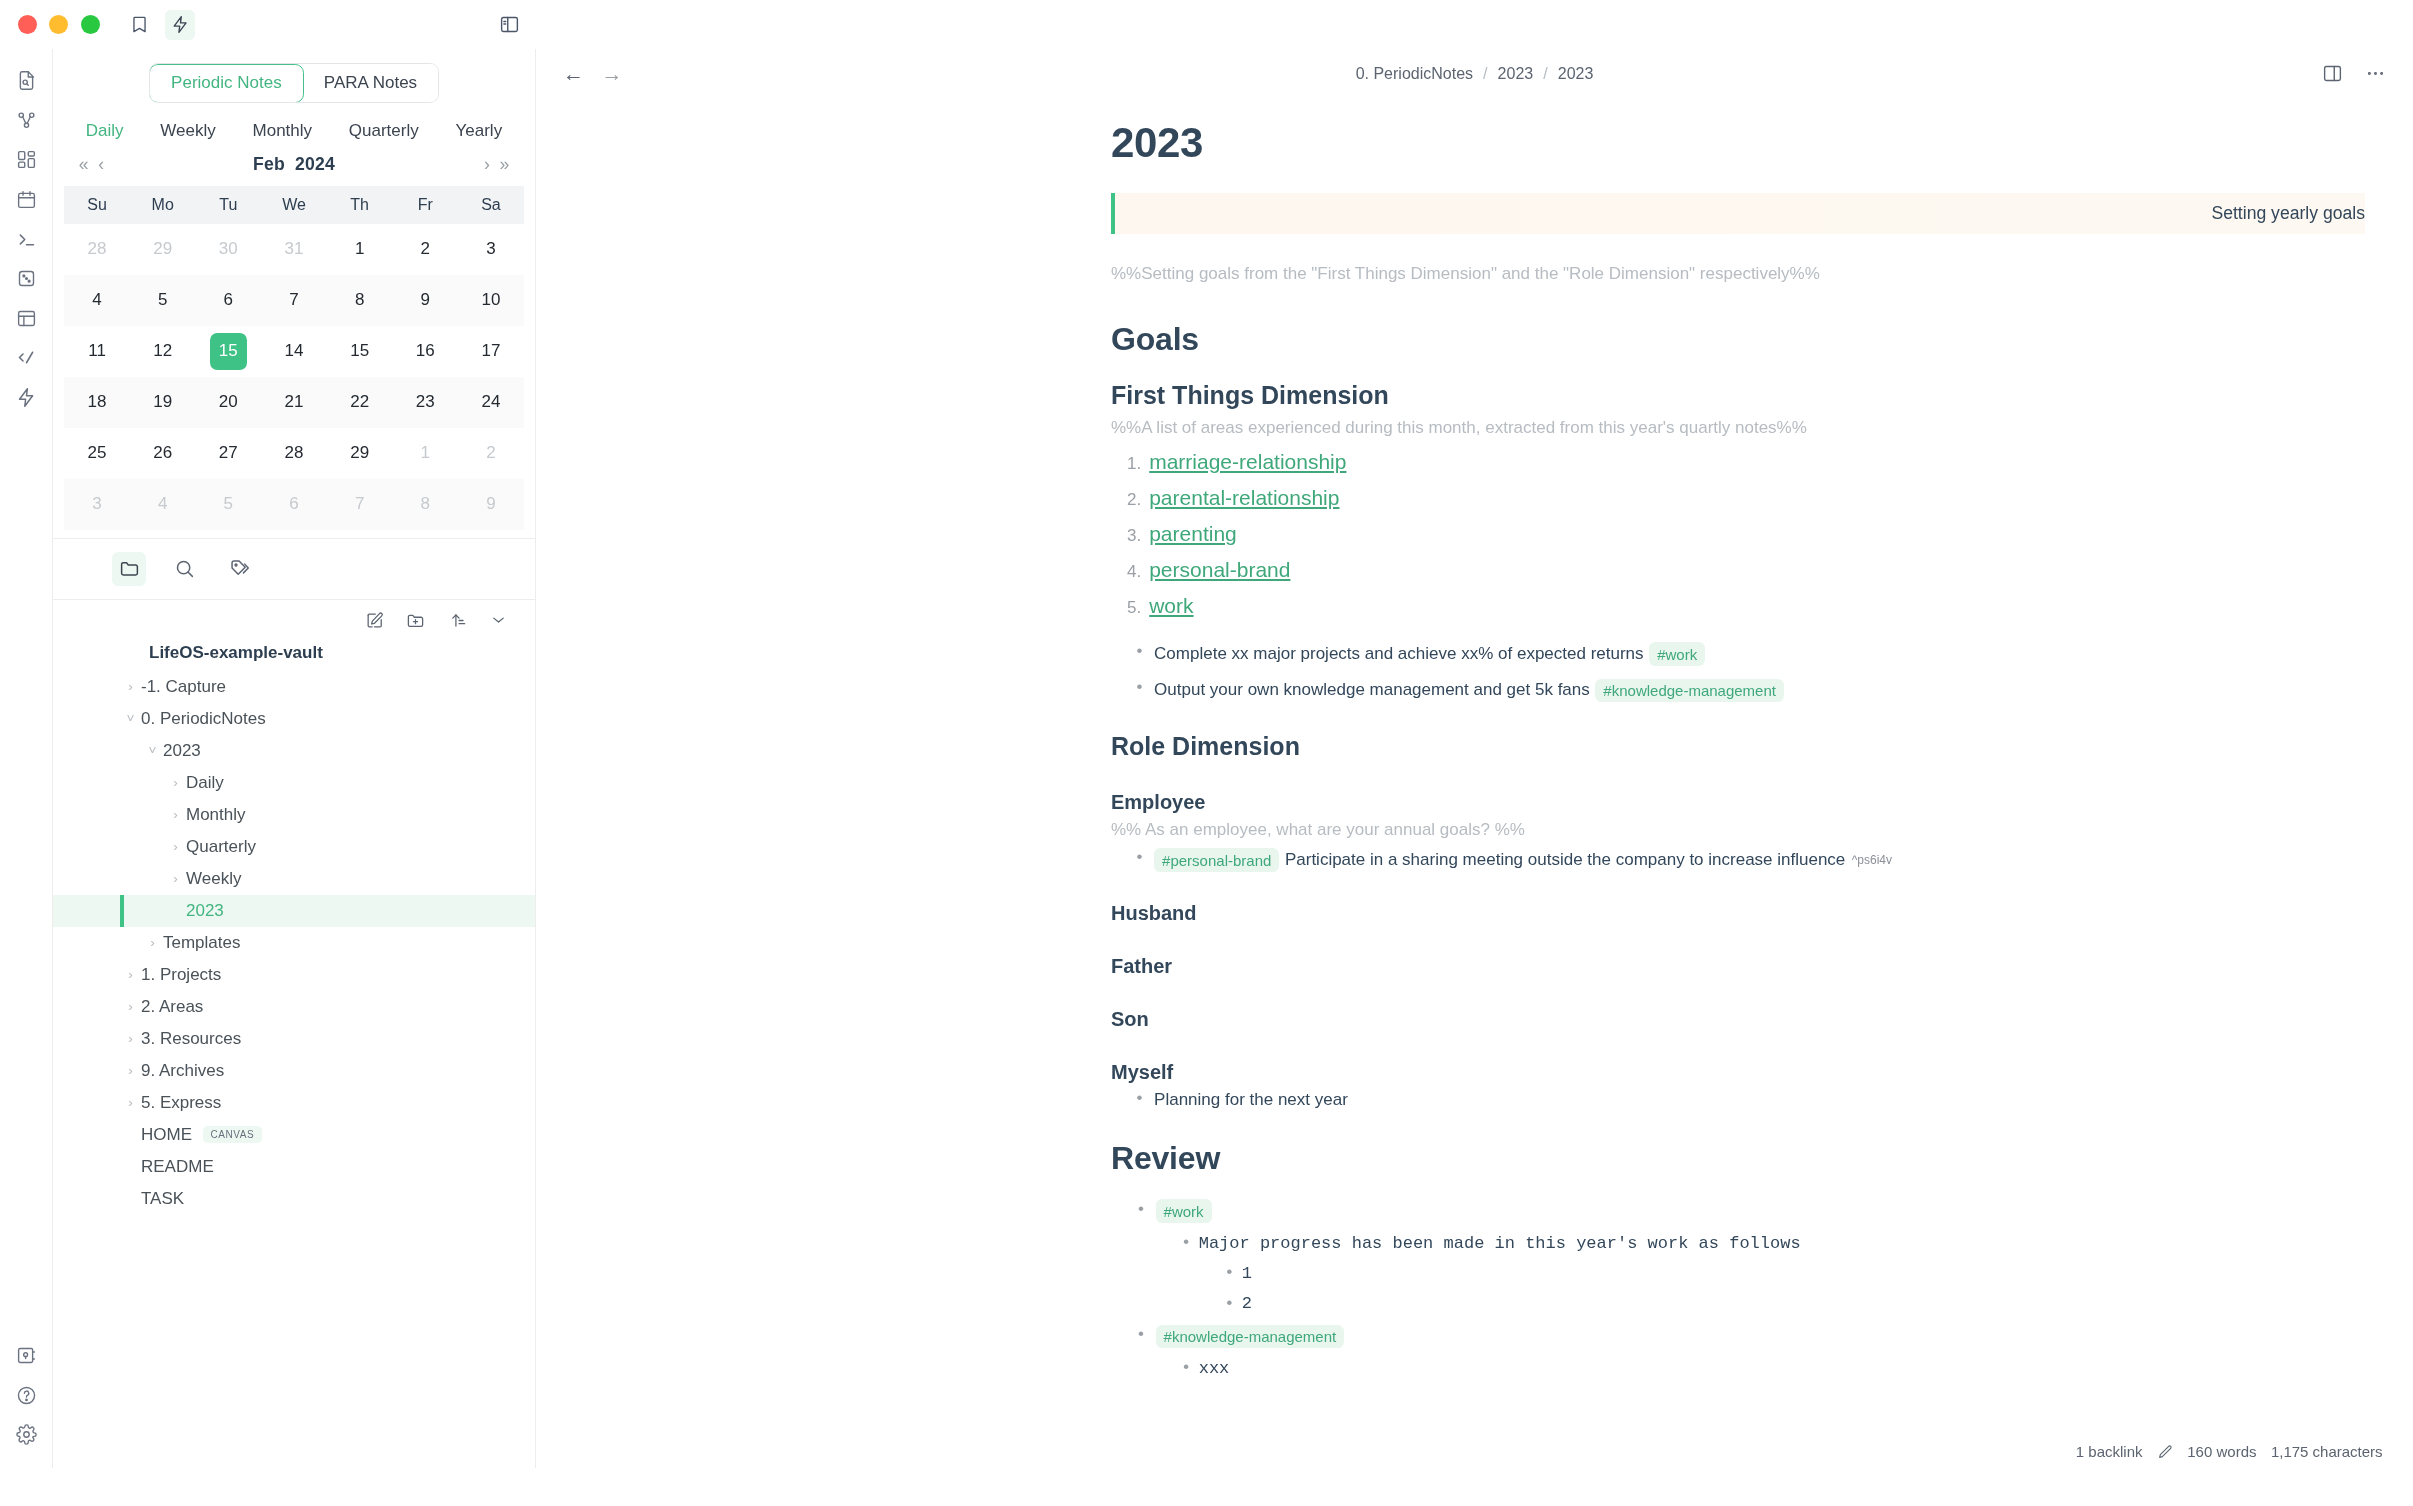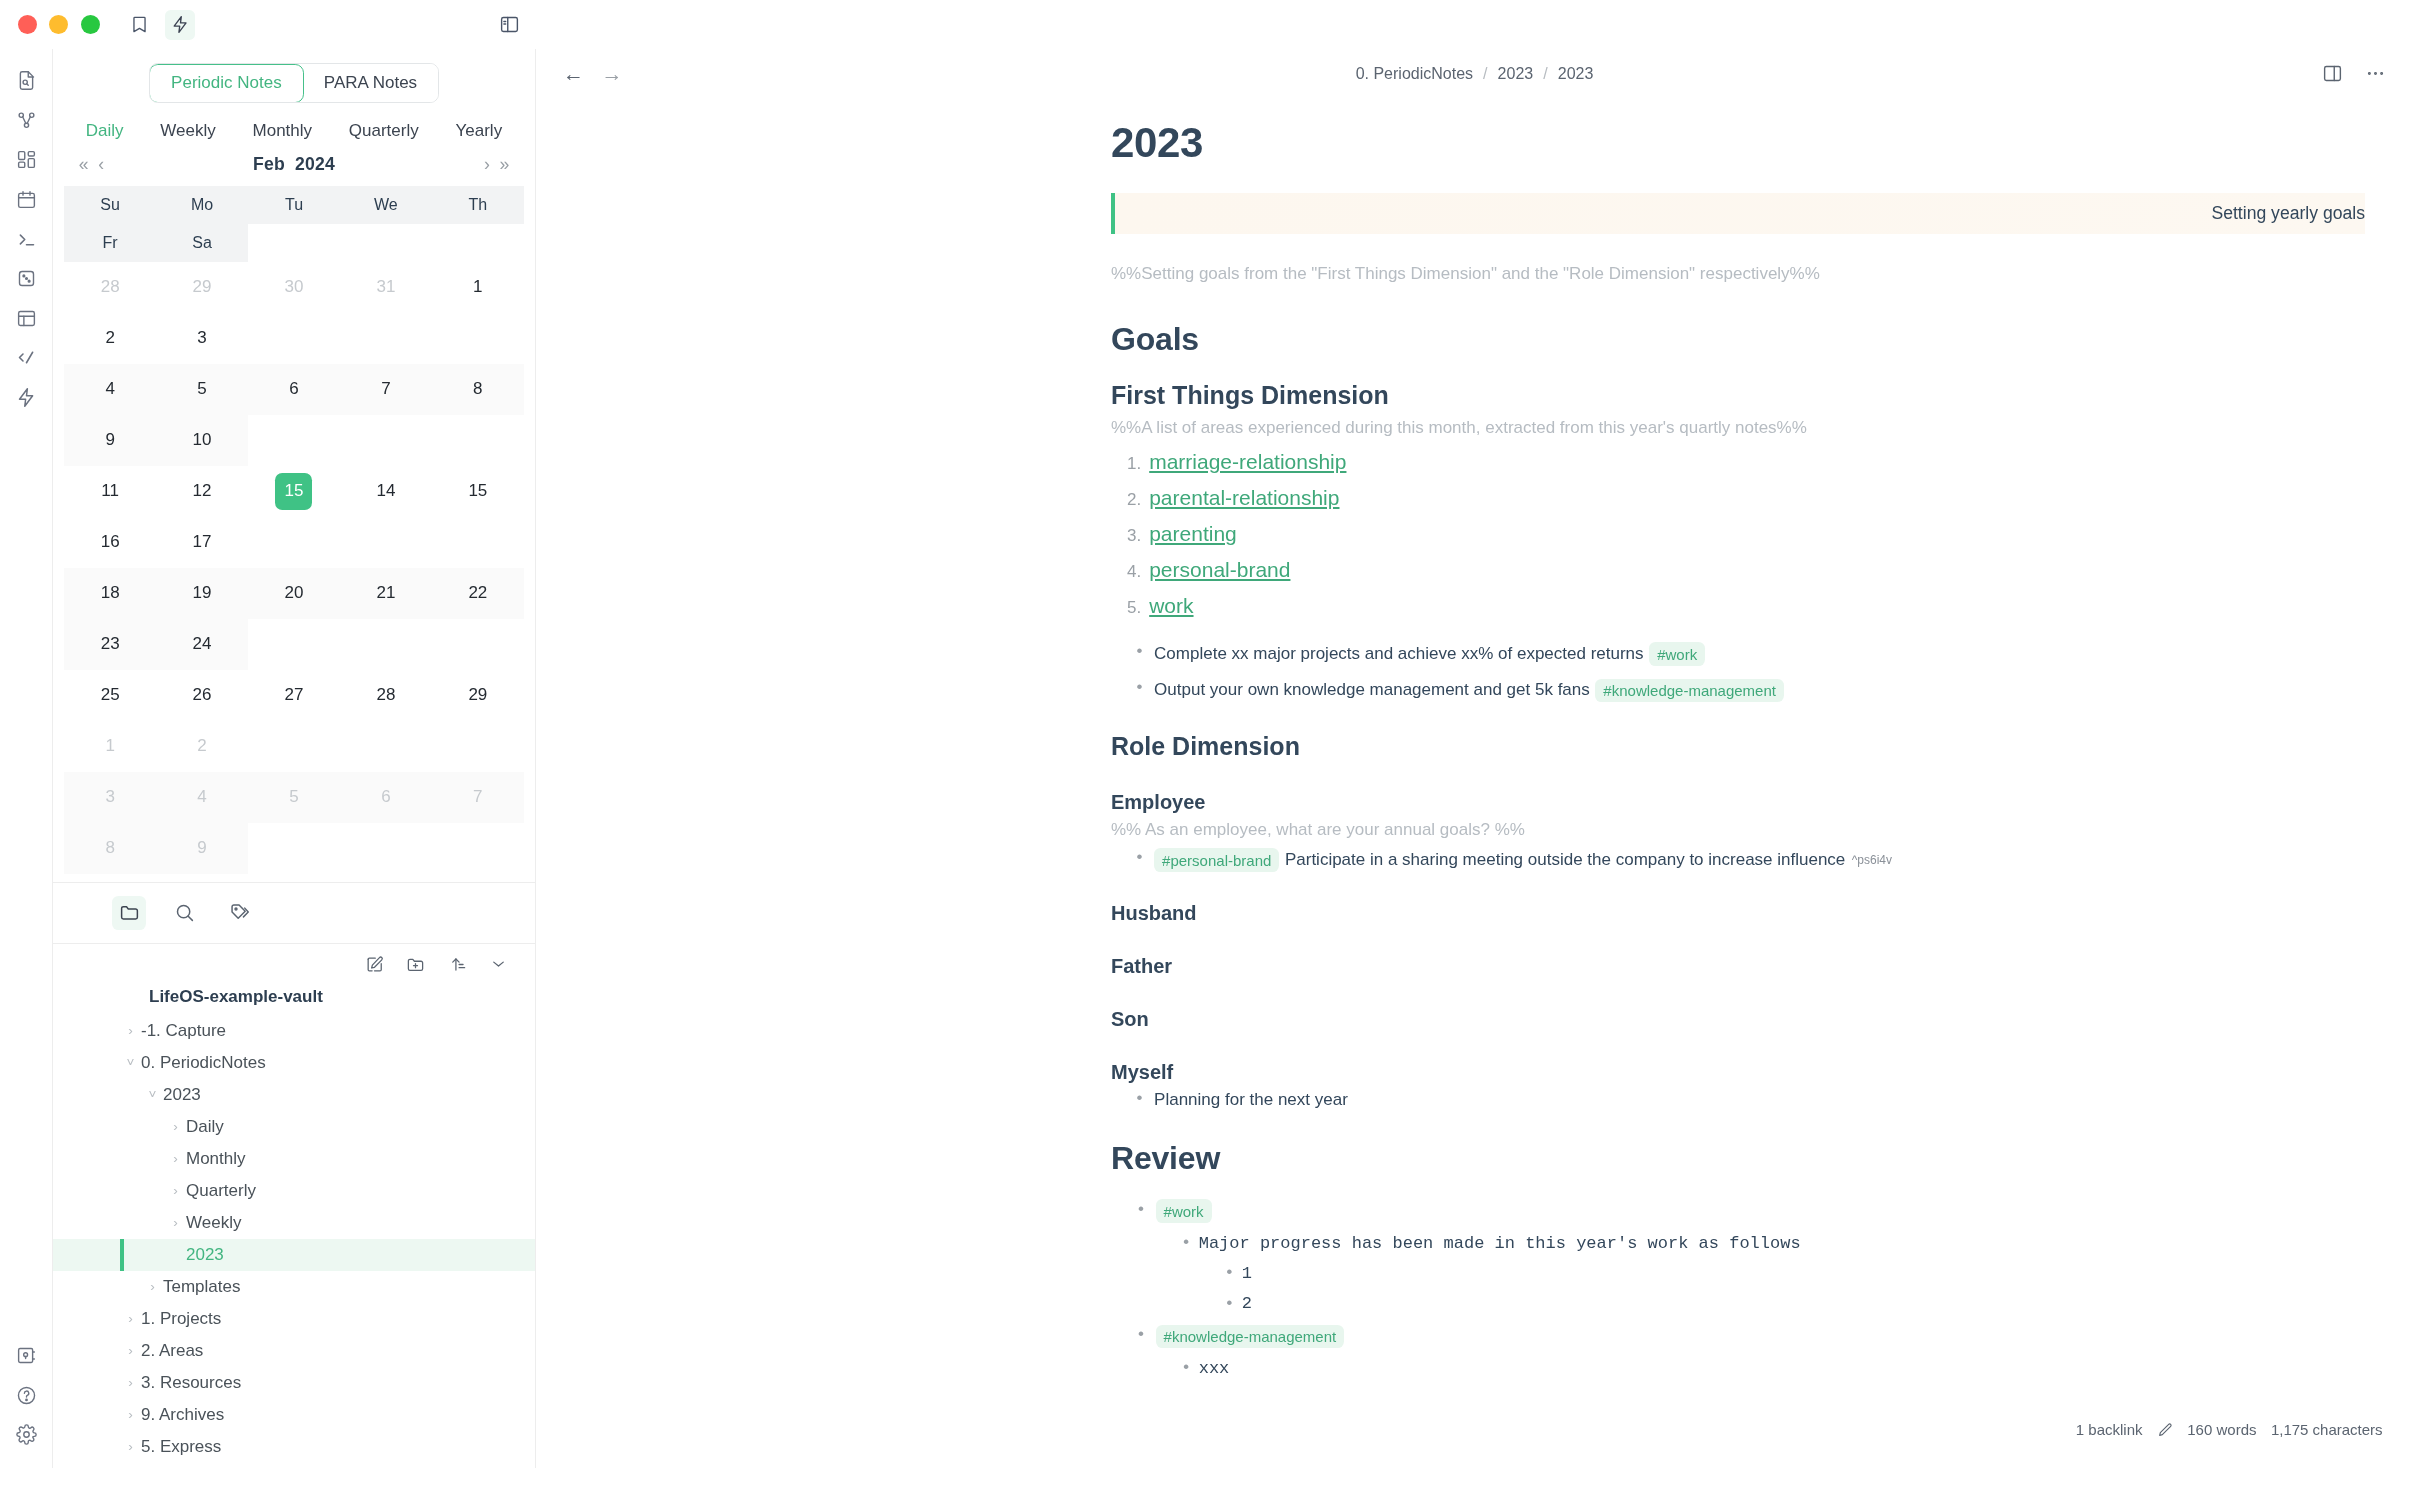--- a/index.html
+++ b/index.html
@@ -166,21 +166,21 @@
   .cal-month {
     flex: 1; text-align: center;
     font-size: 17.6px; font-weight: 700; color: #2d3e50;
     letter-spacing: 0.2px;
   }
   .cal-nav-right { display: flex; }
 
   .calendar { padding: 0 11.2px 0 11.2px; }
   .cal-row {
     display: grid;
-    grid-template-columns: repeat(5, 1fr);
+    grid-template-columns: repeat(7, 1fr);
   }
   .cal-head .cal-cell {
     background: #f2f3f4;
     font-size: 16px; color: #2d3e50;
     height: 38px;
   }
   .cal-head { border-radius: 0; overflow: hidden; }
   .cal-cell {
     height: 51px;
     display: flex; align-items: center; justify-content: center;
@@ -351,21 +351,21 @@
     margin: 11.2px 0;
     font-size: 17px; color: #33475b;
   }
   ul.nested li::before {
     content: '•'; position: absolute; left: 0; top: -0.8px; color: #9aa0a6;
   }
   ul.nested ul { list-style: none; margin-left: 25.5px; font-family: Liberation Mono, monospace; }
 
   
   .statusbar {
-    position: absolute; right: 16px; bottom: 25px;
+    position: absolute; right: 16px; bottom: 3px;
     background: #ffffff;
     border-radius: 8px 8px 0 0;
     padding: 6.4px 14.4px 4.8px 14.4px;
     display: flex; align-items: center; gap: 14.4px;
     font-size: 15px; color: #5b6470;
     z-index: 10;
   }
   svg { display: block; }
 </style>
 </head>

